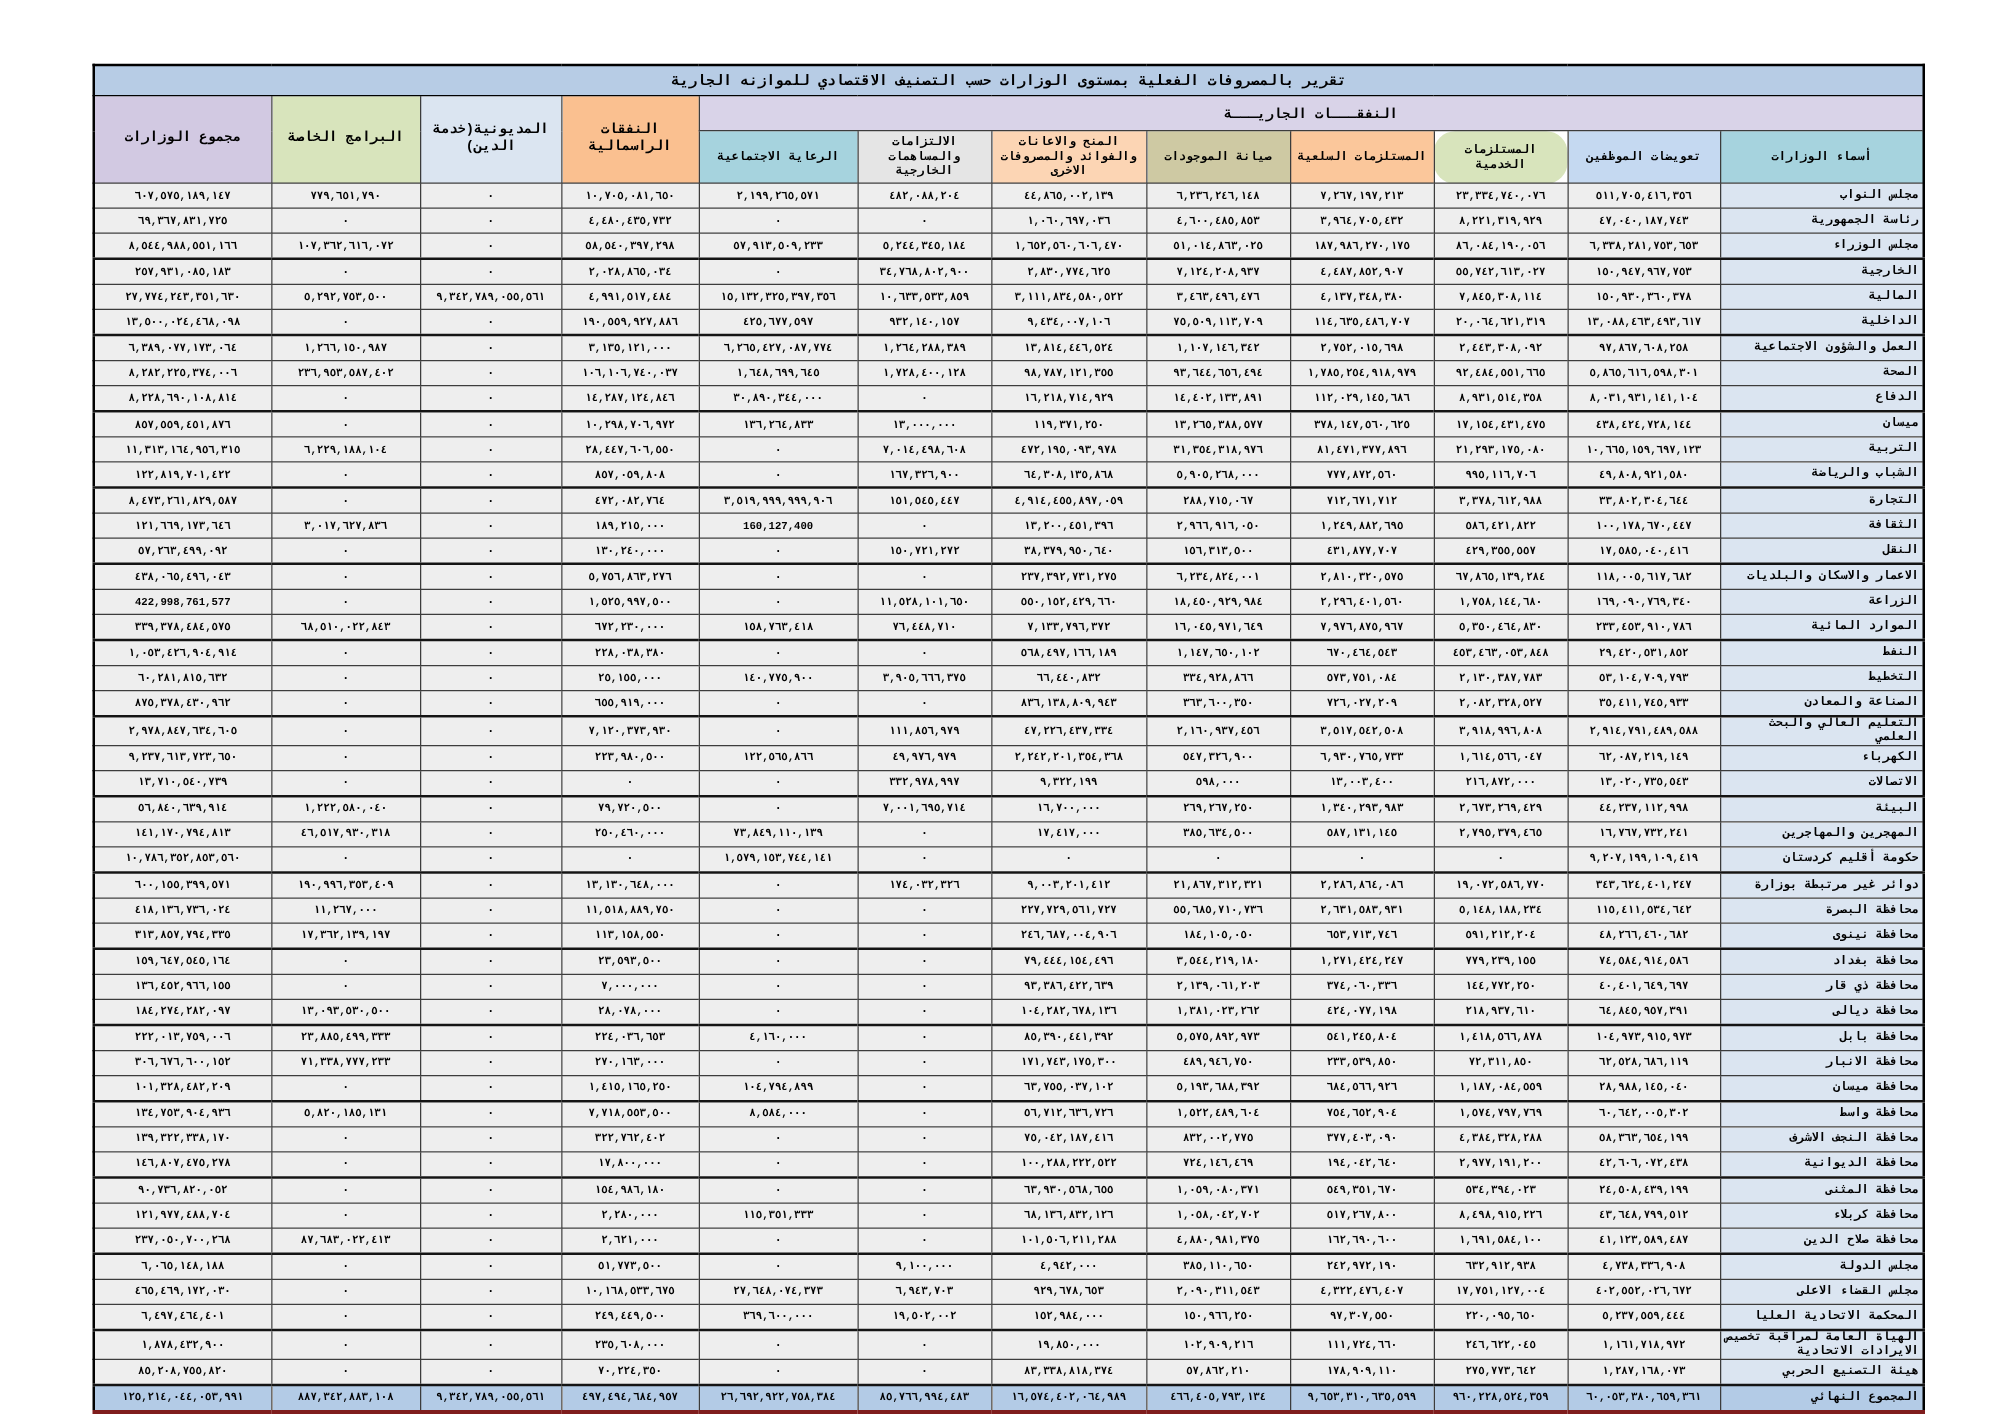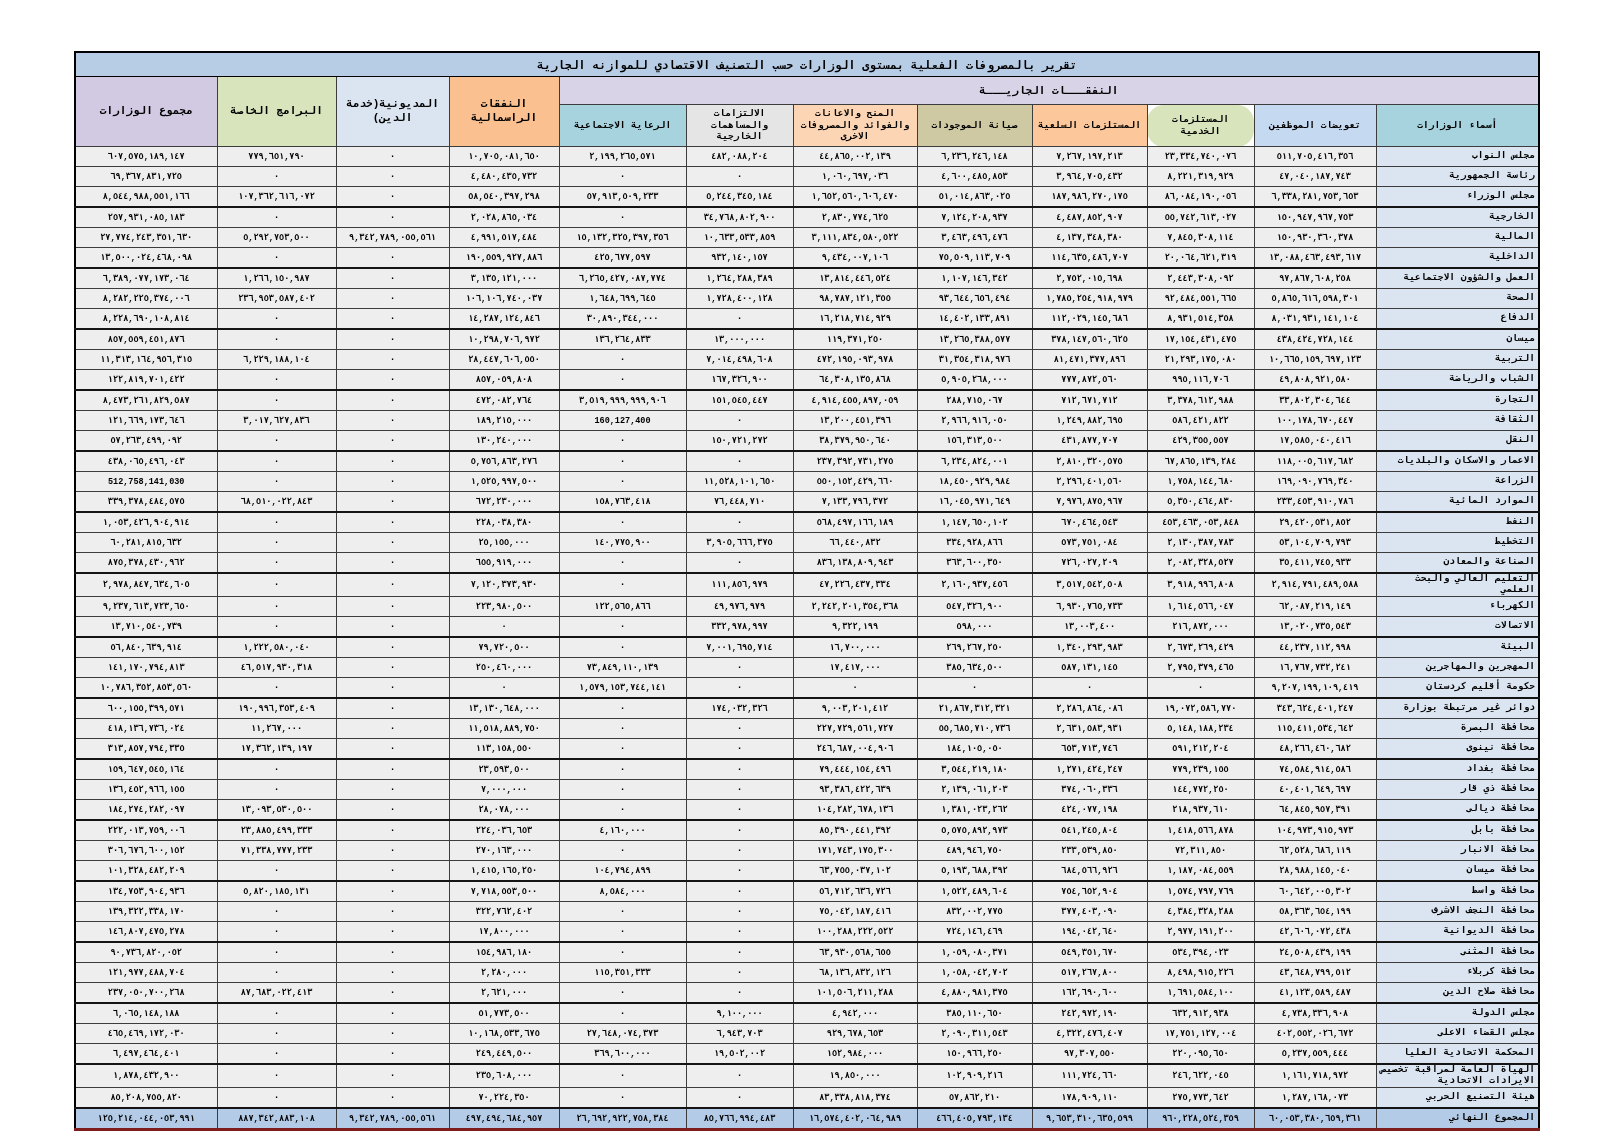--- a/index.html
+++ b/index.html
@@ -302,21 +302,21 @@
           <td class="num">١٦٩,٠٩٠,٧٦٩,٣٤٠</td>
           <td class="num">١,٧٥٨,١٤٤,٦٨٠</td>
           <td class="num">٢,٢٩٦,٤٠١,٥٦٠</td>
           <td class="num">١٨,٤٥٠,٩٢٩,٩٨٤</td>
           <td class="num">٥٥٠,١٥٢,٤٢٩,٦٦٠</td>
           <td class="num">١١,٥٢٨,١٠١,٦٥٠</td>
           <td class="num">٠</td>
           <td class="num">١,٥٢٥,٩٩٧,٥٠٠</td>
           <td class="num">٠</td>
           <td class="num">٠</td>
-          <td class="num">512,758,141,030</td>
+          <td class="num">422,998,761,577</td>
         </tr>
         <tr class="g">
           <td class="name">الموارد المائية</td>
           <td class="num">٢٣٣,٤٥٣,٩١٠,٧٨٦</td>
           <td class="num">٥,٣٥٠,٤٦٤,٨٣٠</td>
           <td class="num">٧,٩٧٦,٨٧٥,٩٦٧</td>
           <td class="num">١٦,٠٤٥,٩٧١,٦٤٩</td>
           <td class="num">٧,١٣٣,٧٩٦,٣٧٢</td>
           <td class="num">٧٦,٤٤٨,٧١٠</td>
           <td class="num">١٥٨,٧٦٣,٤١٨</td>

